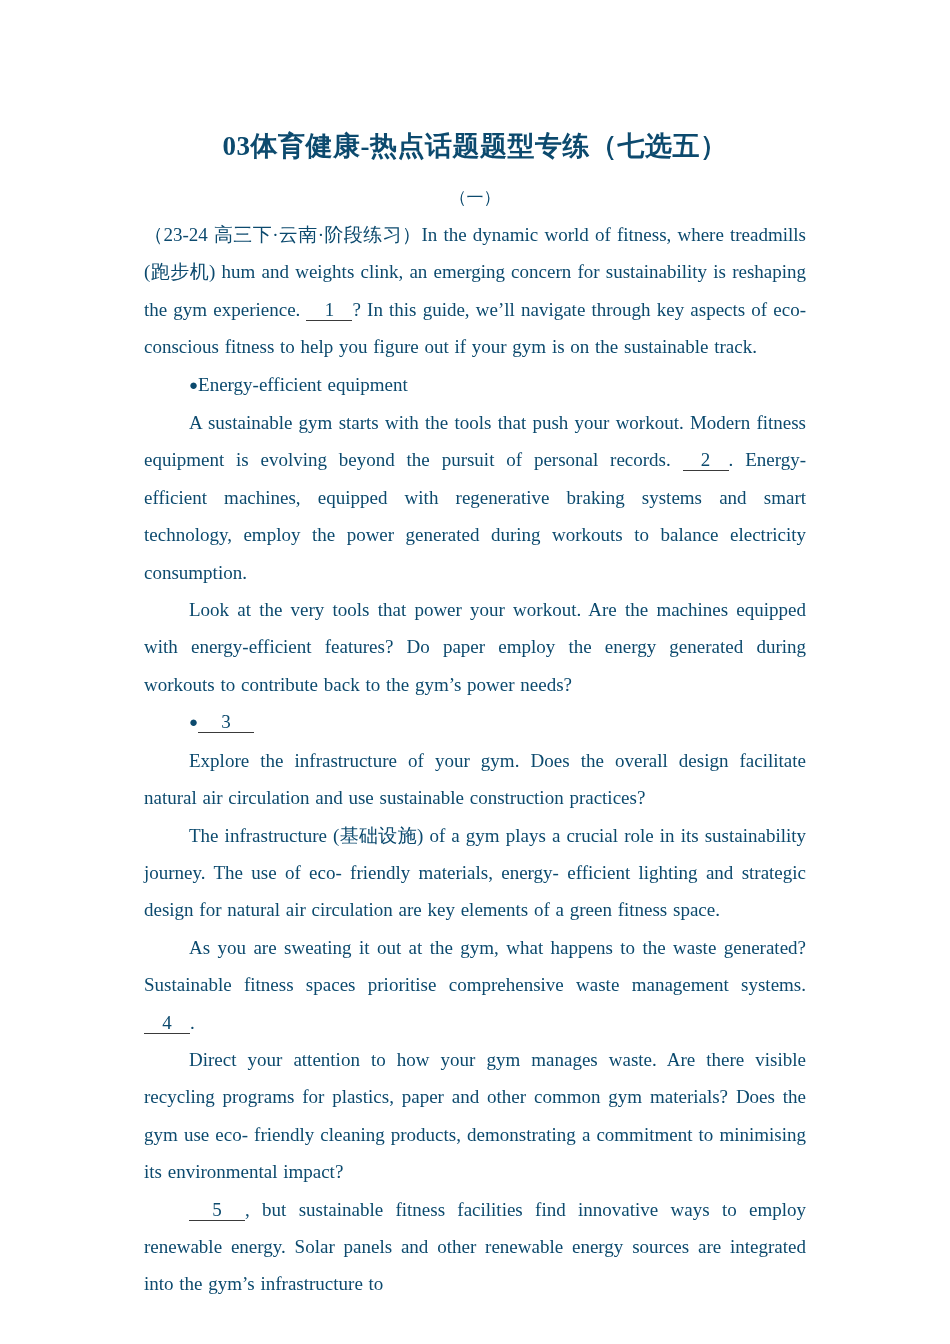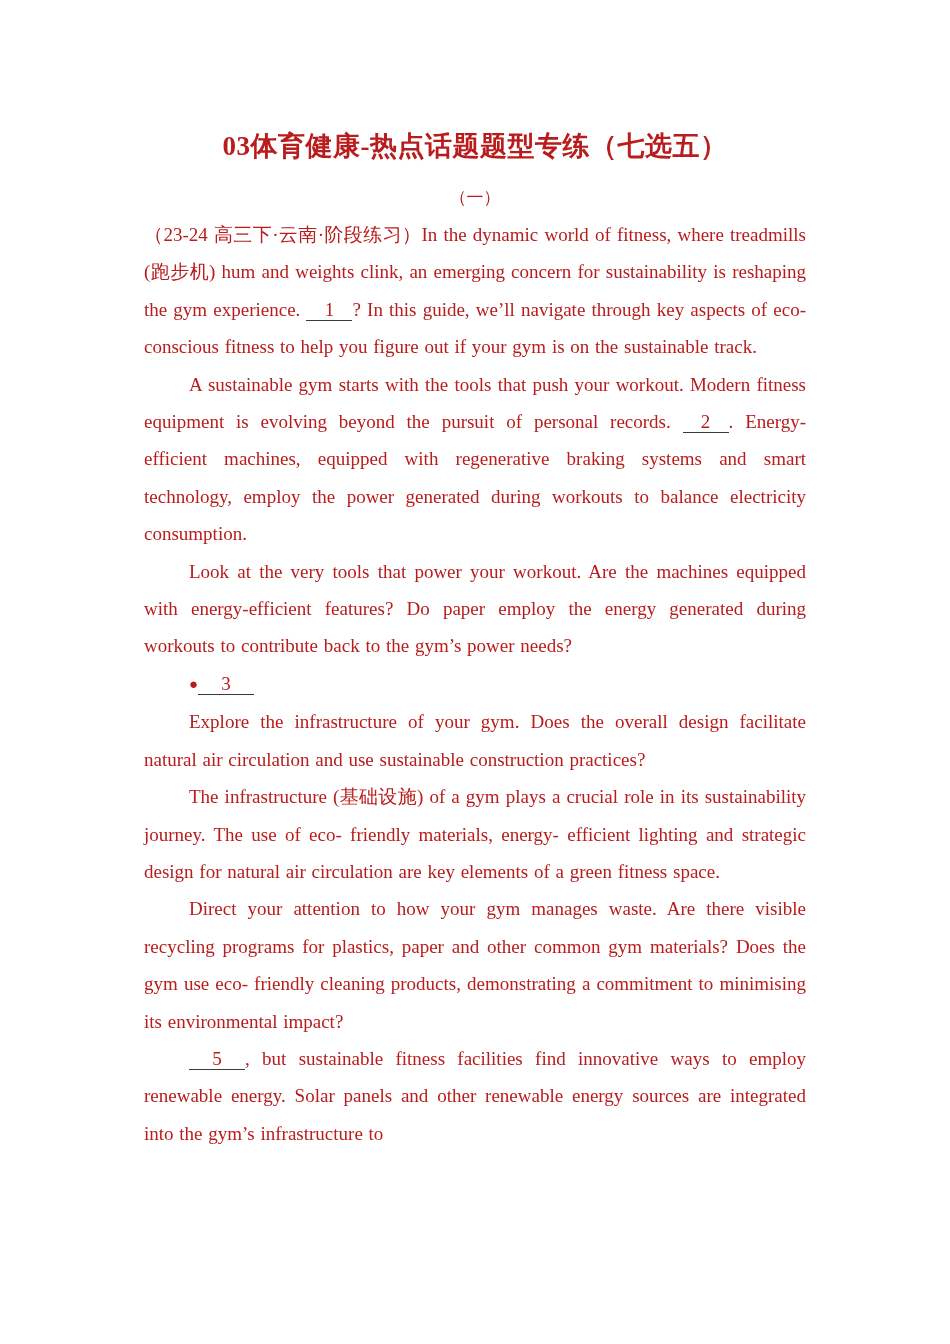--- a/index.html
+++ b/index.html
@@ -2,21 +2,21 @@
 <html><head>
 <meta charset="utf-8">
 <style>
   * { box-sizing: border-box; }
   html, body { margin: 0; padding: 0; background: #ffffff; }
   .page {
     width: 950px;
     height: 1344px;
     background: #ffffff;
     font-family: "Liberation Serif", "DejaVu Serif", serif;
-    color: #b91c1c;
+    color: #0c4a6e;
     overflow: hidden;
   }
   .inner { padding: 126px 144px 0 144px; }
   .doc-title {
     font-size: 27px;
     font-weight: 700;
     text-align: center;
     margin: 0;
     line-height: 40px;
     letter-spacing: 0.5px;
@@ -59,22 +59,24 @@
 </style>
 </head>
 <body>
 
 <div class="page">
   <div class="inner">
     <h1 class="doc-title">03体育健康-热点话题题型专练（七选五）</h1>
     <div class="doc-subtitle">（一）</div>
     <div class="passage">
         <p class="para">（23-24 高三下·云南·阶段练习）In the dynamic world of fitness, where treadmills (跑步机) hum and weights clink, an emerging concern for sustainability is reshaping the gym experience. <span class="blank">1</span>? In this guide, we’ll navigate through key aspects of eco- conscious fitness to help you figure out if your gym is on the sustainable track.</p>
+        <p class="bullet"><span class="bullet-marker">●</span>Energy-efficient equipment</p>
         <p class="para indent">A sustainable gym starts with the tools that push your workout. Modern fitness equipment is evolving beyond the pursuit of personal records. <span class="blank">2</span>. Energy- efficient machines, equipped with regenerative braking systems and smart technology, employ the power generated during workouts to balance electricity consumption.</p>
         <p class="para indent">Look at the very tools that power your workout. Are the machines equipped with energy-efficient features? Do paper employ the energy generated during workouts to contribute back to the gym’s power needs?</p>
         <p class="bullet"><span class="bullet-marker">●</span><span class="blank wide">3</span></p>
         <p class="para indent">Explore the infrastructure of your gym. Does the overall design facilitate natural air circulation and use sustainable construction practices?</p>
         <p class="para indent">The infrastructure (基础设施) of a gym plays a crucial role in its sustainability journey. The use of eco- friendly materials, energy- efficient lighting and strategic design for natural air circulation are key elements of a green fitness space.</p>
+        <p class="para indent">As you are sweating it out at the gym, what happens to the waste generated? Sustainable fitness spaces prioritise comprehensive waste management systems. <span class="blank">4</span>.</p>
         <p class="para indent">Direct your attention to how your gym manages waste. Are there visible recycling programs for plastics, paper and other common gym materials? Does the gym use eco- friendly cleaning products, demonstrating a commitment to minimising its environmental impact?</p>
         <p class="para indent"><span class="blank wide">5</span>, but sustainable fitness facilities find innovative ways to employ renewable energy. Solar panels and other renewable energy sources are integrated into the gym’s infrastructure to</p>
       </div>
   </div>
 </div>
 
 </body></html>

